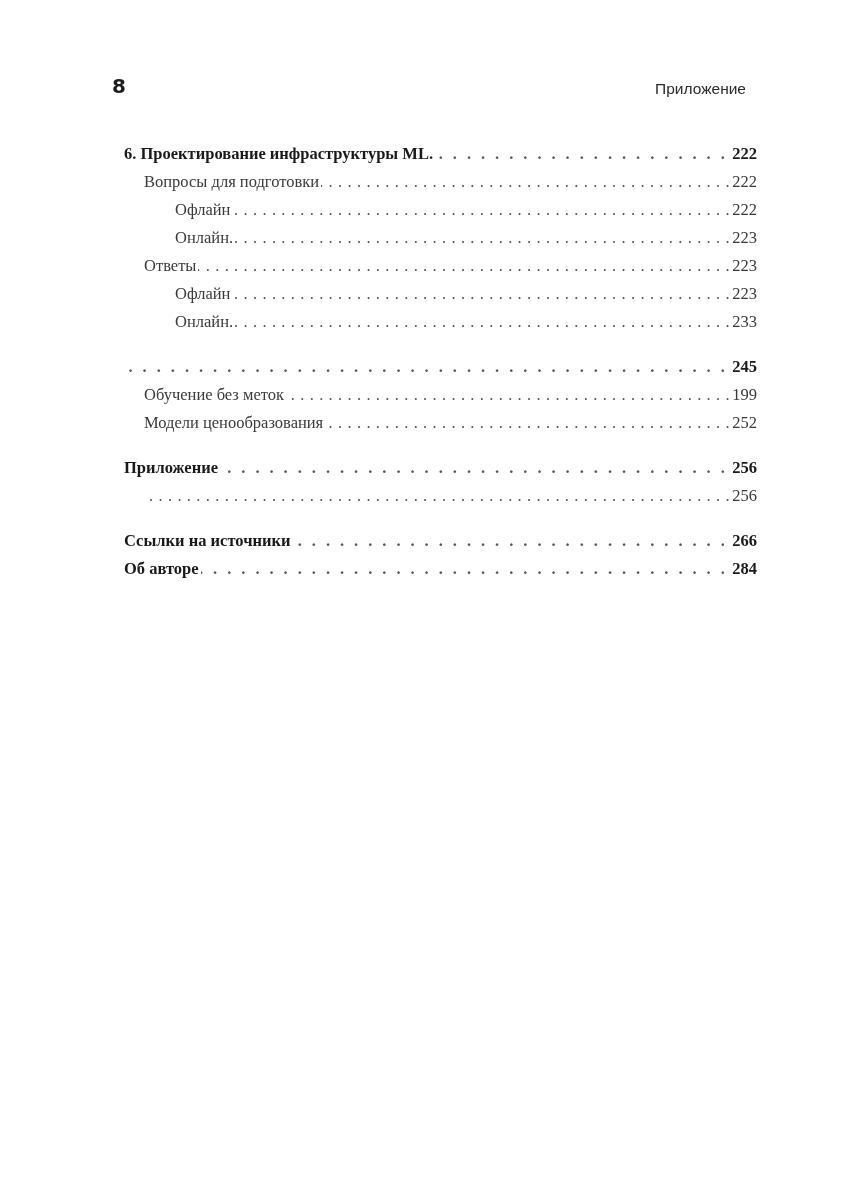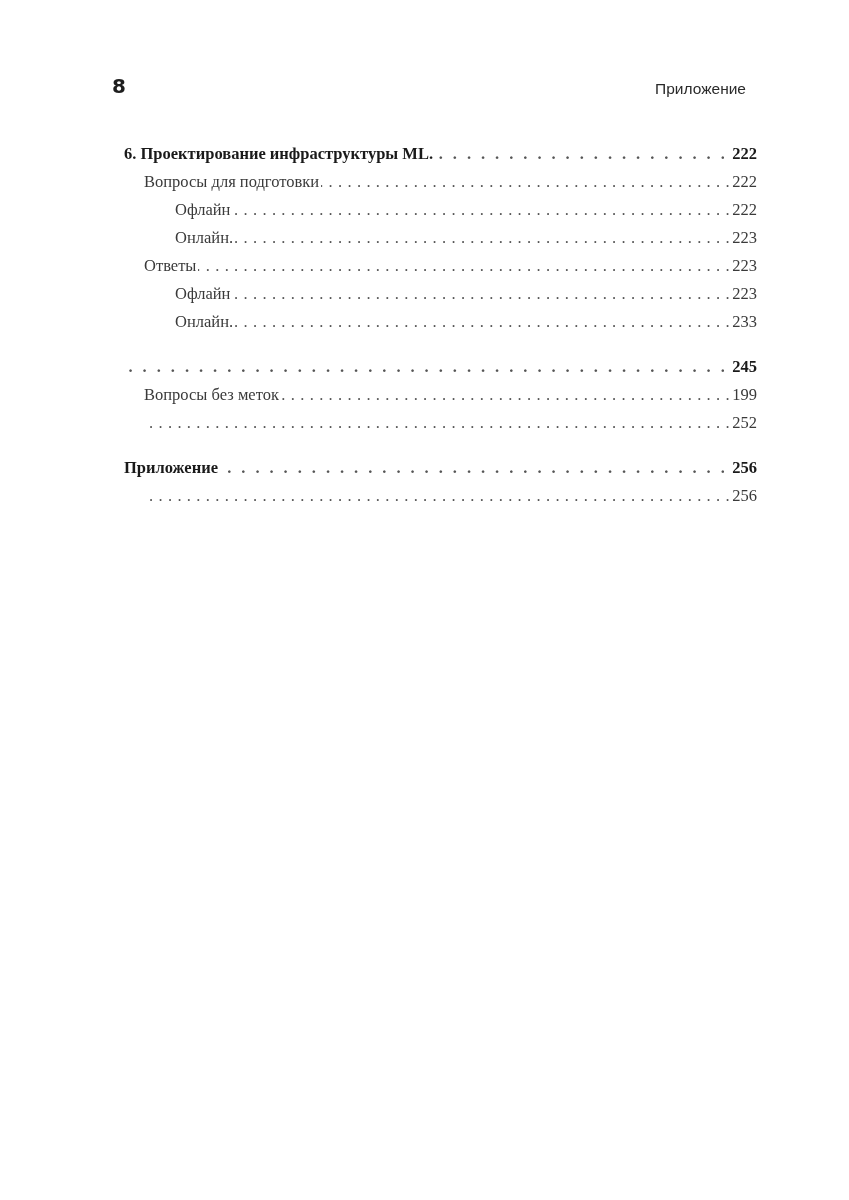--- a/index.html
+++ b/index.html
@@ -81,36 +81,49 @@
       <span class="page">233</span>
     </div>
   </div>
 
   <div class="group">
     <div class="row chapter">
       <span class="leader"></span>
       <span class="page">245</span>
     </div>
     <div class="row lvl1">
-      <span class="title">Вопросы без меток</span>
+      <span class="title">Обучение без меток</span>
       <span class="leader"></span>
       <span class="page">199</span>
     </div>
     <div class="row lvl1">
+      <span class="title">Модели ценообразования</span>
       <span class="leader"></span>
       <span class="page">252</span>
     </div>
   </div>
 
   <div class="group">
     <div class="row chapter">
       <span class="title">Приложение</span>
       <span class="leader"></span>
       <span class="page">256</span>
     </div>
     <div class="row lvl1">
       <span class="leader"></span>
       <span class="page">256</span>
     </div>
   </div>
 
+  <div class="group">
+    <div class="row chapter">
+      <span class="title">Ссылки на источники</span>
+      <span class="leader"></span>
+      <span class="page">266</span>
+    </div>
+    <div class="row chapter">
+      <span class="title">Об авторе</span>
+      <span class="leader"></span>
+      <span class="page">284</span>
+    </div>
+  </div>
 
 </div>
 
 </body></html>

